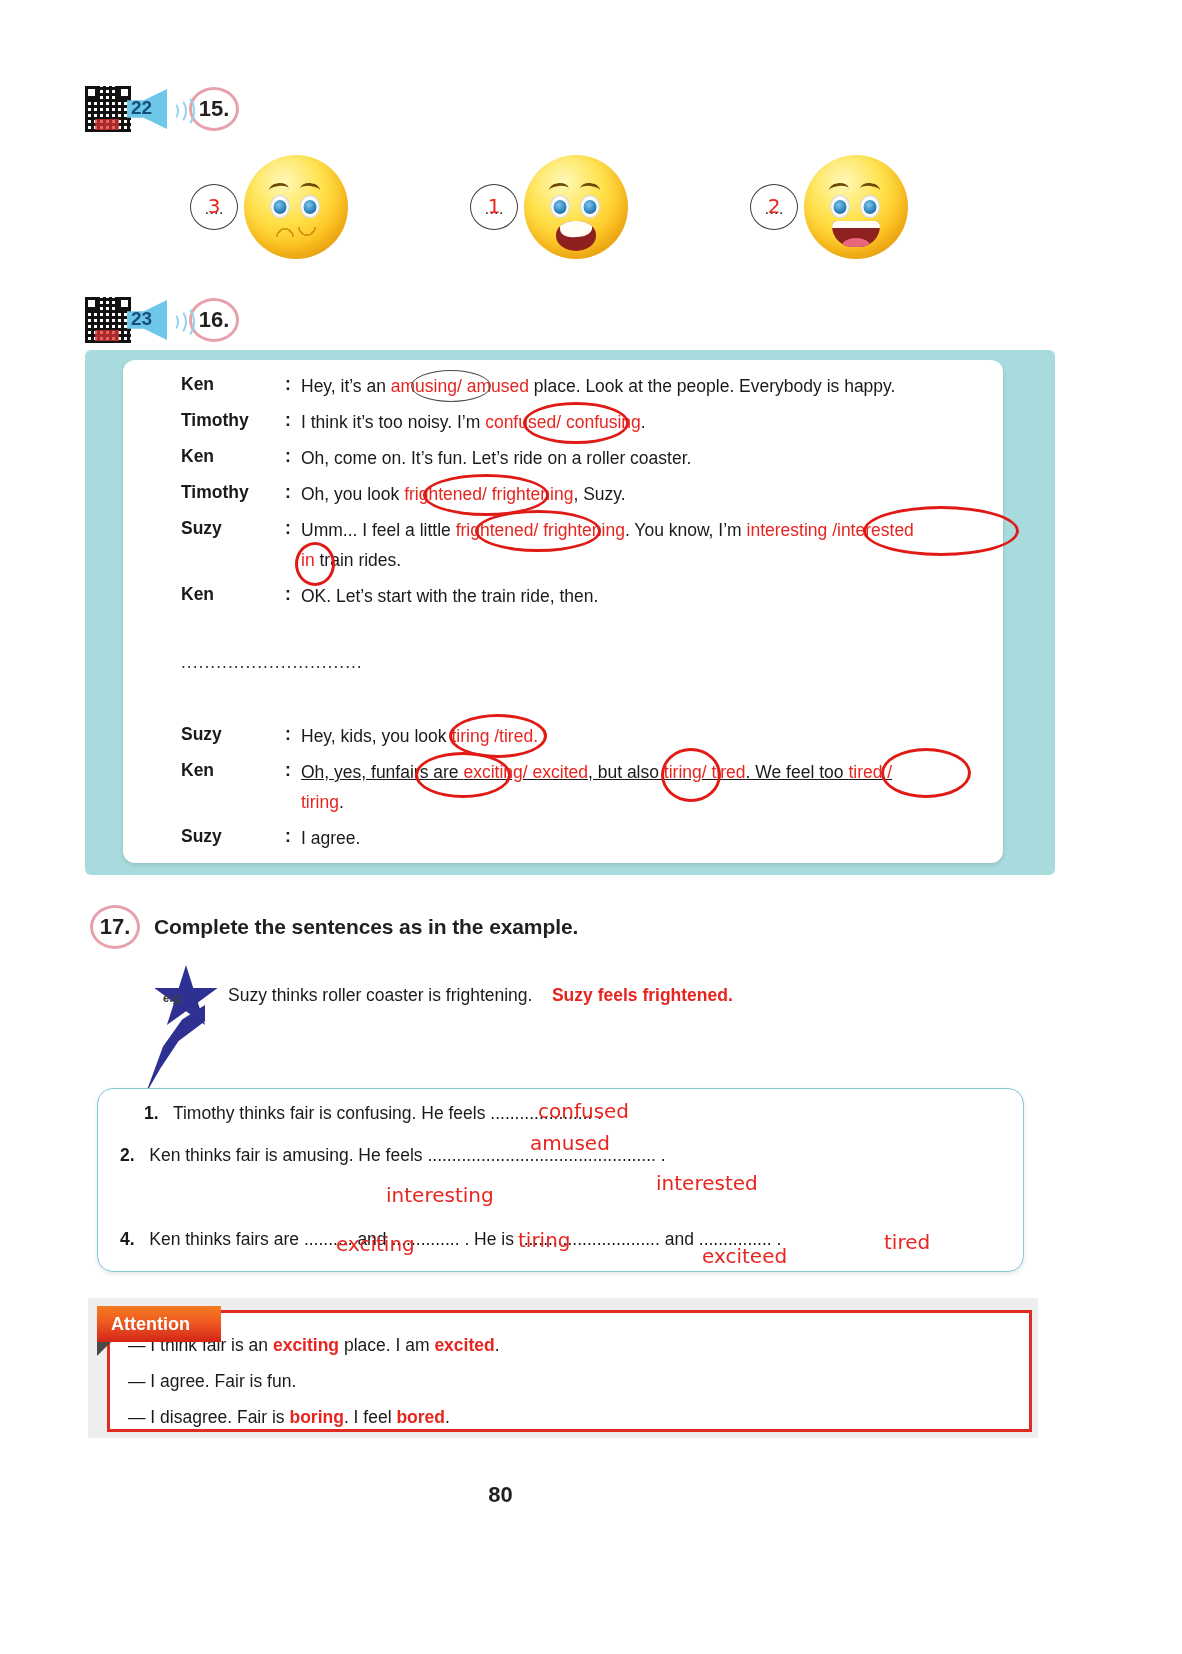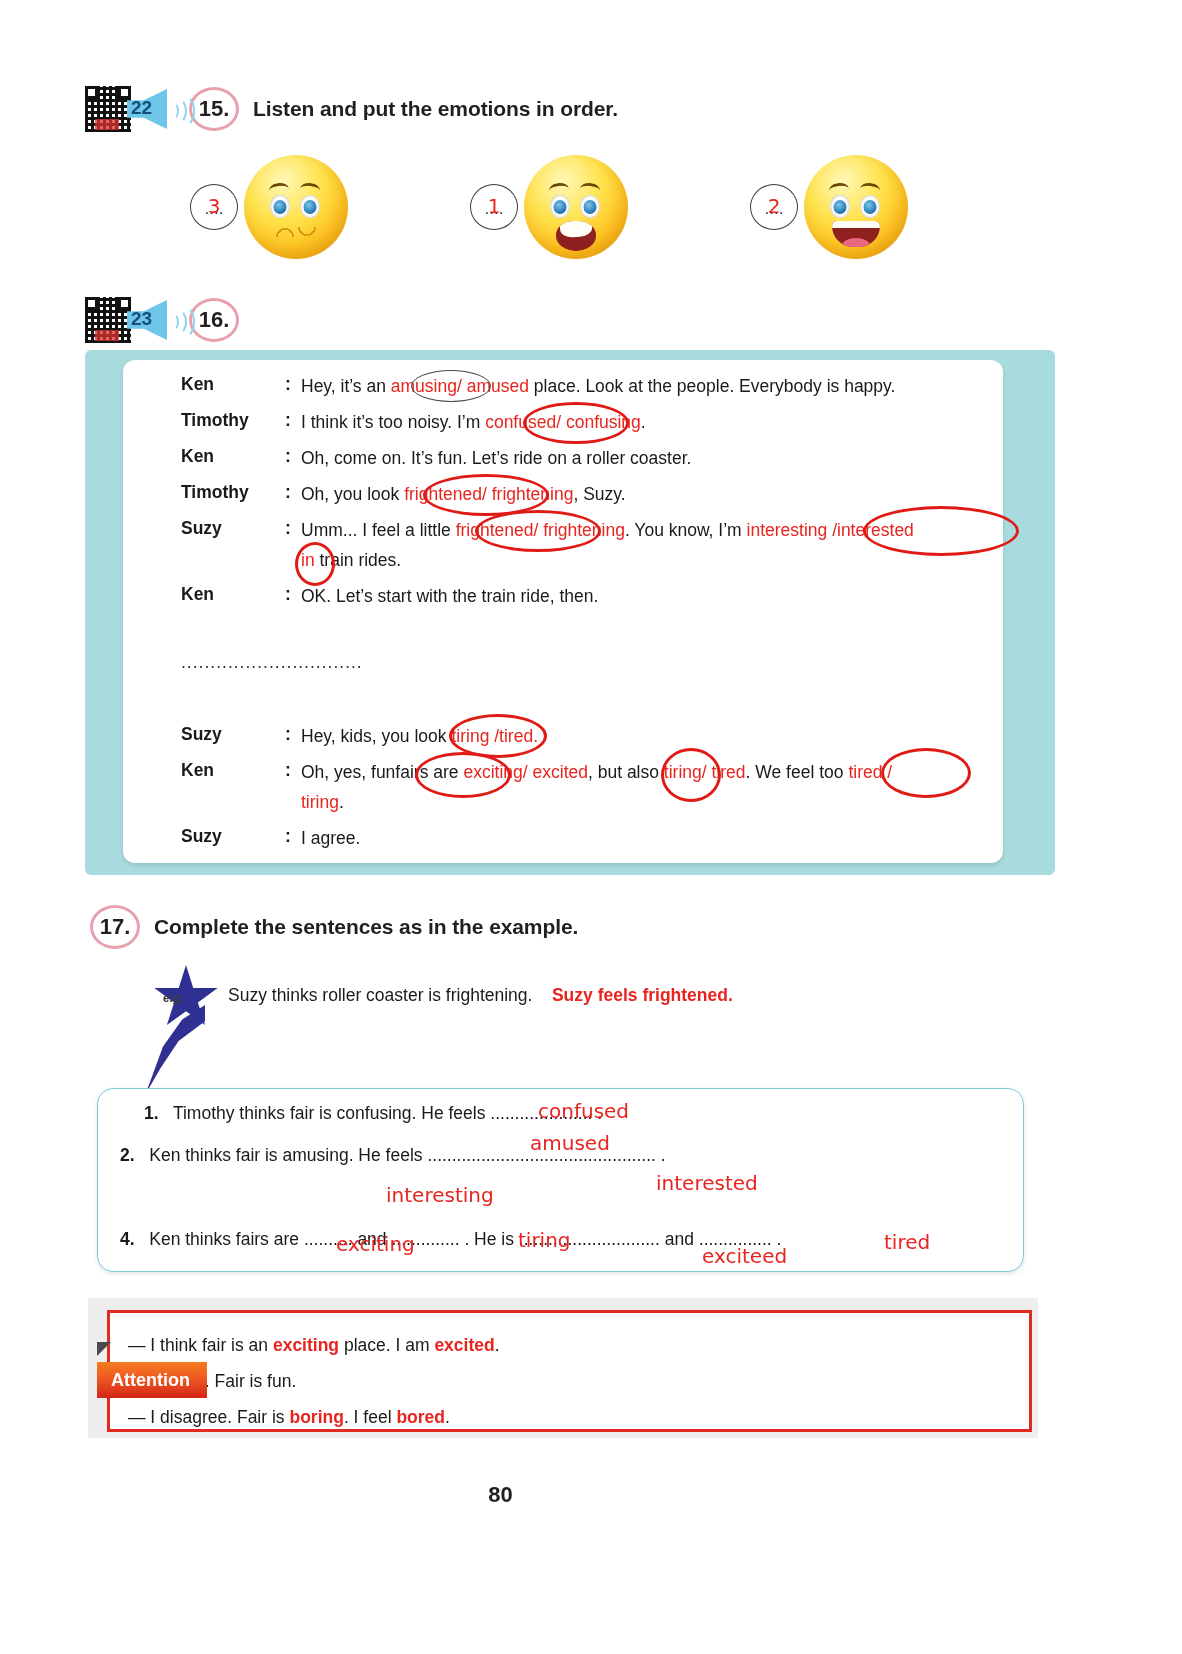--- a/index.html
+++ b/index.html
@@ -354,22 +354,22 @@
   .attention-box {
     position: absolute;
     left: 107px; top: 1310px;
     width: 925px; height: 122px;
     border: 3px solid #e02b20;
     background: #fff;
     box-sizing: border-box;
   }
   .attention-tab {
     position: absolute;
-    left: 97px; top: 1362px;
-    width: 110px; height: 36px;
+    left: 97px; top: 1306px;
+    width: 124px; height: 36px;
     background: linear-gradient(180deg, #f47b20 0%, #ef5a21 45%, #d32418 100%);
     display: flex;
     align-items: center;
     padding-left: 14px;
     box-sizing: border-box;
     z-index: 4;
   }
   .attention-tab span {
     color: #fff;
     font-weight: bold;
@@ -409,21 +409,20 @@
   <div class="speaker">
     <div class="cone"></div>
     <div class="track-num">22</div>
     <div class="waves">
         <span></span>
         <span></span>
         <span></span>
       </div>
   </div>
   <div class="ex-num">15.</div>
-  <div class="ex-title">Listen and put the emotions in order.</div>
 </div>
 
 <div class="emoji-row">
 
   <div class="emoji-item" style="left:0px; top:0px;">
     <div class="ans-circle">
       <span class="dots">....</span>
       <span class="val">3</span>
     </div>
     <div class="face">
@@ -516,21 +515,21 @@
 
     <div class="dotted-break" style="left:58px; top:292px;">...............................</div>
 
     <div class="spk" style="left:58px; top:364px;">Suzy</div>
     <div class="colon" style="left:162px; top:364px;">:</div>
     <div class="line" style="left:178px; top:364px;"><span>Hey, kids, you look </span><span class="red">tiring /</span><span class="red">tired</span><span class="red">.</span></div>
     <div class="hand-circle" style="left:326px; top:354px; width:92px; height:38px;"></div>
 
     <div class="spk" style="left:58px; top:400px;">Ken</div>
     <div class="colon" style="left:162px; top:400px;">:</div>
-    <div class="line" style="left:178px; top:400px;"><span>Oh, yes, funfairs are </span><span class="red">exciting</span><span class="red">/ excited</span><span>, but also </span><span class="red">tiring</span><span class="red">/ tired</span><span>. We feel too </span><span class="red">tired /</span></div>
+    <div class="line" style="left:178px; top:400px;text-decoration:underline;"><span>Oh, yes, funfairs are </span><span class="red">exciting</span><span class="red">/ excited</span><span>, but also </span><span class="red">tiring</span><span class="red">/ tired</span><span>. We feel too </span><span class="red">tired /</span></div>
     <div class="hand-circle" style="left:292px; top:392px; width:90px; height:40px;"></div>
     <div class="hand-circle" style="left:538px; top:388px; width:54px; height:48px;"></div>
     <div class="hand-circle" style="left:758px; top:388px; width:84px; height:44px;"></div>
     <div class="line" style="left:178px; top:430px;"><span class="red">tiring</span><span>.</span></div>
 
     <div class="spk" style="left:58px; top:466px;">Suzy</div>
     <div class="colon" style="left:162px; top:466px;">:</div>
     <div class="line" style="left:178px; top:466px;">I agree.</div>
 
   </div>

